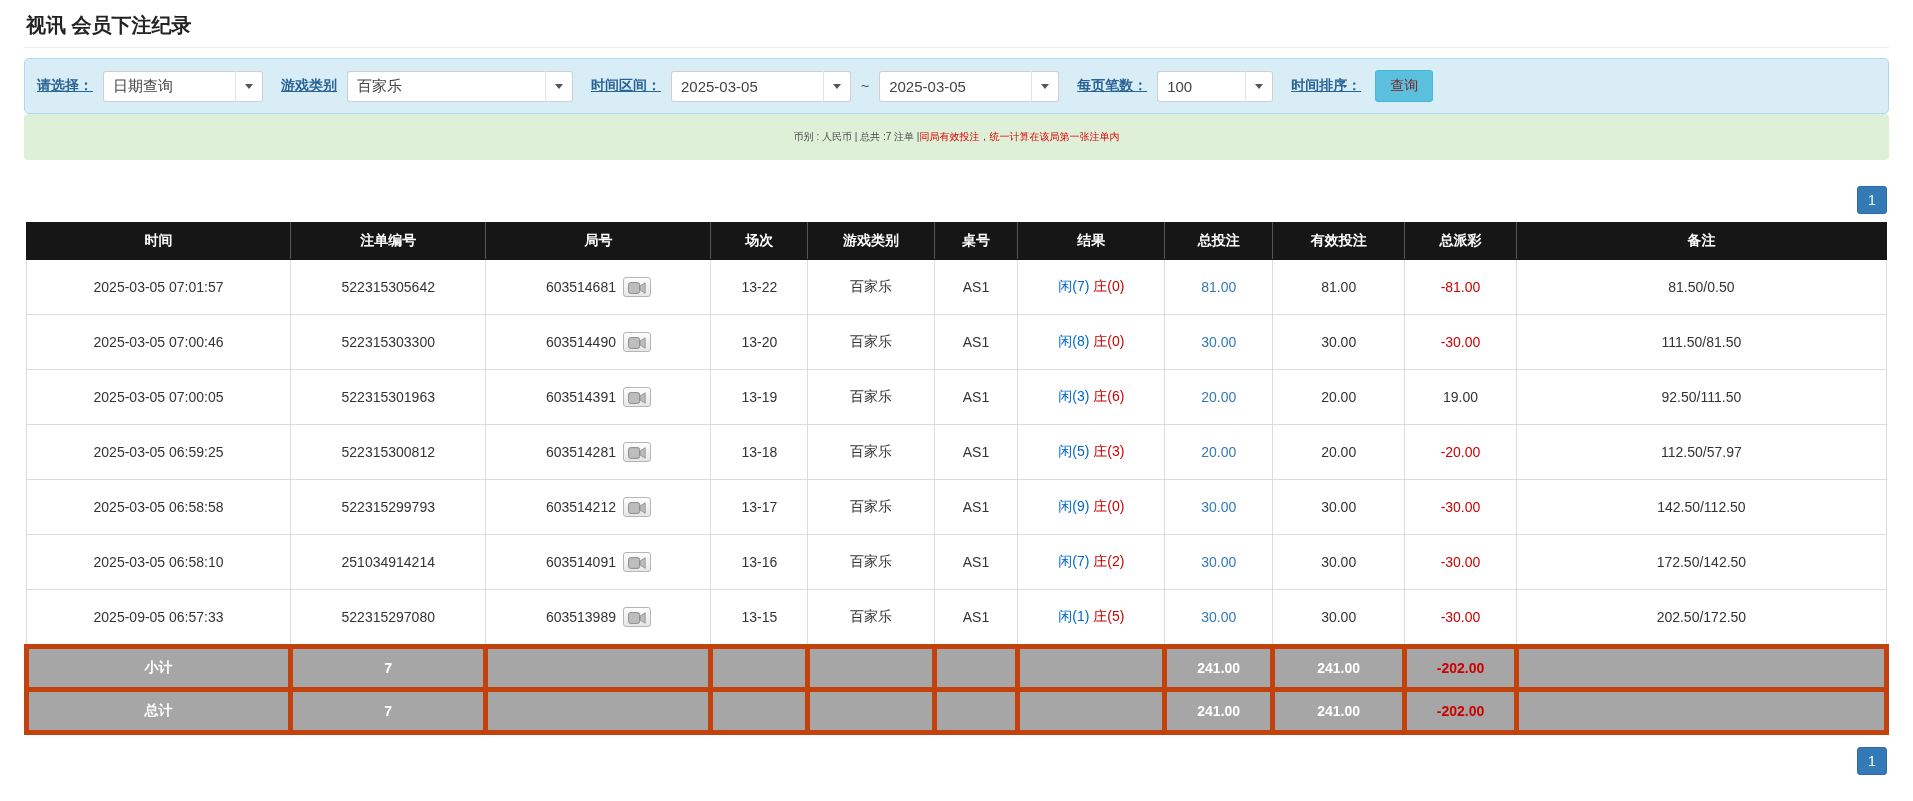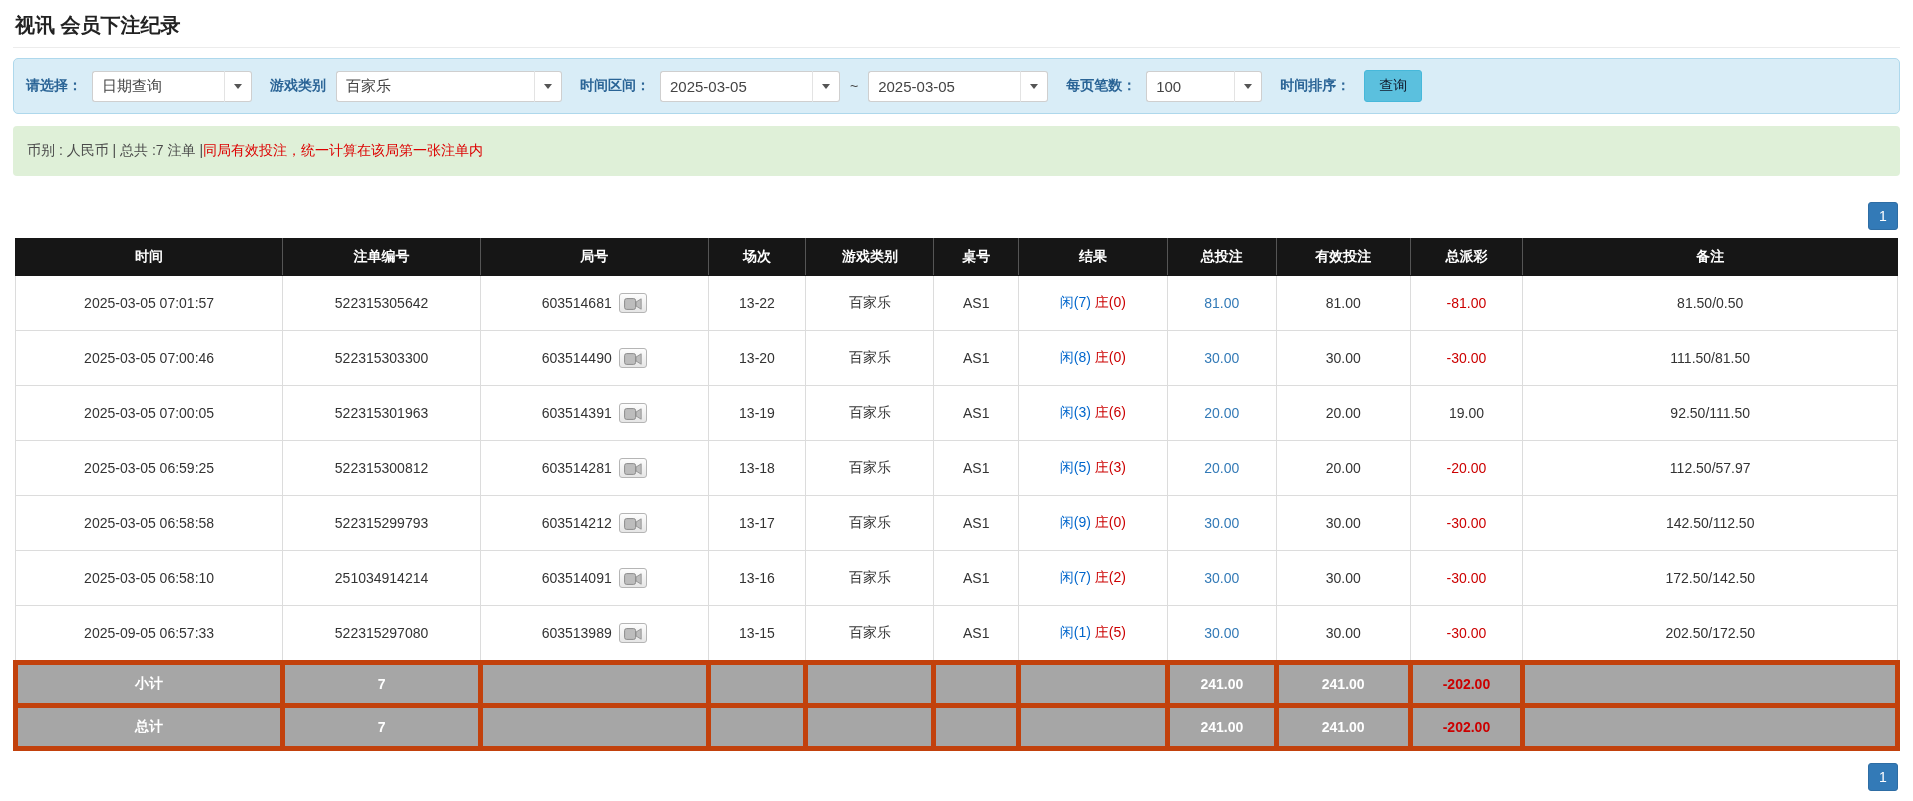--- a/index.html
+++ b/index.html
@@ -14,44 +14,44 @@
     --header-bg:#161616;
     --row-border:#dcdcdc;
     --highlight:#ffff99;
     --footer-bg:#a6a6a6;
     --neg-red:#cc0000;
     --player-blue:#0066cc;
   }
   *{box-sizing:border-box;}
   html,body{margin:0;padding:0;background:#fff;color:#333;
     font-family:"Liberation Sans","DejaVu Sans",sans-serif;}
-  .page{width:1913px;min-height:801px;padding:8px 13px 10px;}
+  .page{width:1913px;min-height:801px;padding:8px 24px 10px;}
   .page-title{font-size:20px;font-weight:600;color:#222;margin:4px 0 10px;padding:0 2px 8px;
     border-bottom:1px solid #ececec;}
   
   .filter-bar{background:var(--filter-bg);border:1px solid var(--filter-border);
     border-radius:5px;padding:11px 12px;display:flex;align-items:center;gap:10px;
     font-size:14px;flex-wrap:nowrap;}
-  .flabel{color:var(--label-blue);font-weight:bold;white-space:nowrap;}
+  .flabel{color:var(--label-blue);font-weight:bold;white-space:nowrap;text-decoration:underline;}
   .flabel.gap{margin-left:8px;}
   .combo{display:inline-flex;align-items:stretch;height:31px;}
   .combo input{border:1px solid #cfcfcf;border-right:none;border-radius:3px 0 0 3px;
     padding:0 9px;font-size:15px;color:#444;background:#fff;outline:none;min-width:0;}
   .combo .caret-btn{width:28px;border:1px solid #cfcfcf;border-left:1px solid #e3e3e3;
     border-radius:0 3px 3px 0;background:#fff;color:#666;
     display:flex;align-items:center;justify-content:center;cursor:pointer;padding:0;}
   .caret{width:0;height:0;border-left:4px solid transparent;border-right:4px solid transparent;
     border-top:5px solid #555;display:inline-block;}
   .tilde{color:#444;}
-  .search-btn{background:var(--btn-blue);border:1px solid var(--btn-blue-border);color:#0f172a;
+  .search-btn{background:var(--btn-blue);border:1px solid var(--btn-blue-border);color:#7f1d1d;
     font-size:14px;padding:6px 14px;border-radius:3px;cursor:pointer;margin-left:4px;}
   
-  .summary-bar{margin-top:12px;background:var(--green-bg);border-radius:4px;
-    padding:16px 14px;display:flex;align-items:center;justify-content:flex-start;
-    font-size:14px;}
+  .summary-bar{background:var(--green-bg);border-radius:4px;
+    padding:16px 14px;display:flex;align-items:center;justify-content:center;
+    font-size:10px;}
   .summary-left{color:#4a4a4a;}
   .summary-note{color:var(--note-red);}
   
   .pager-row{display:flex;justify-content:flex-end;margin:26px 2px 8px;}
   .pager-row.bottom{margin:12px 2px 0;}
   .page-btn{background:var(--accent);border:1px solid #2e6da4;color:#fff;font-size:14px;
     min-width:30px;padding:5px 10px;border-radius:3px;cursor:pointer;}
   
   table.bets{width:100%;border-collapse:collapse;font-size:14px;table-layout:fixed;}
   table.bets thead th{background:var(--header-bg);color:#fff;font-weight:bold;

